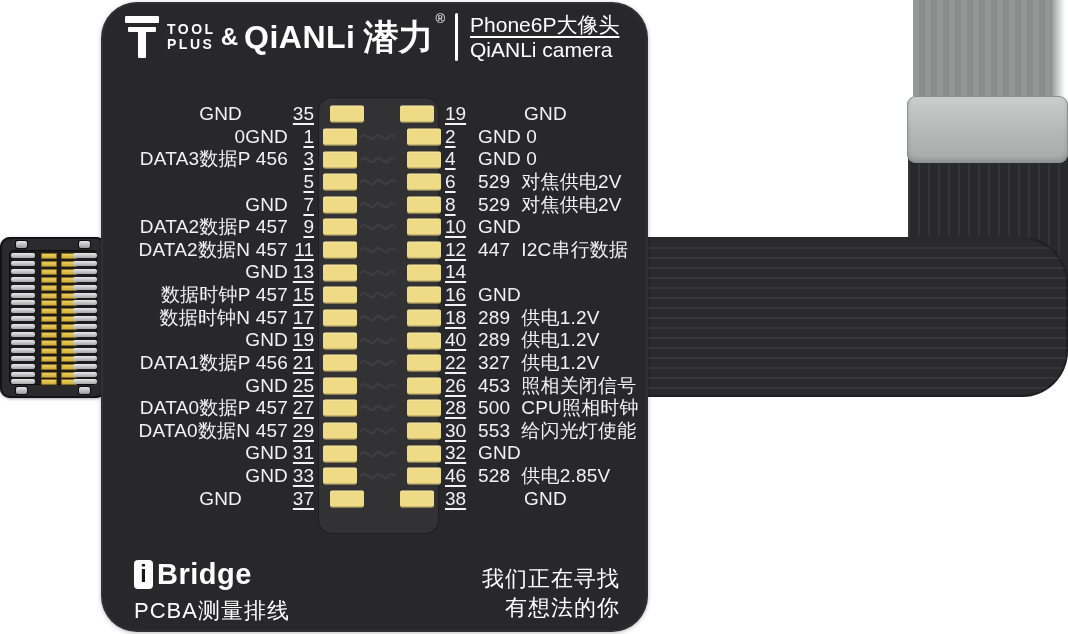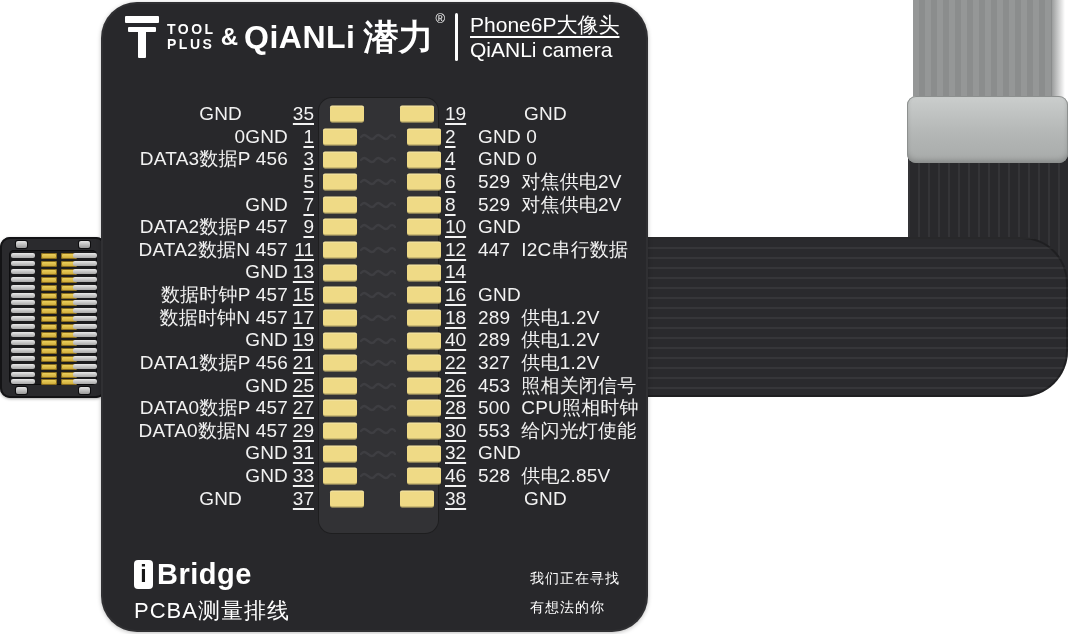--- a/index.html
+++ b/index.html
@@ -74,22 +74,22 @@
   .indent .pad.l{left:229px;} .indent .pad.r{left:299px;}
   .squiggle{position:absolute;left:259px;top:50%;transform:translateY(-50%);}
 
   
   .footer-left{position:absolute;left:33px;bottom:6px;color:#fff;}
   .ibridge{display:flex;align-items:center;gap:4px;}
   .i-box{width:19px;height:29px;background:#fff;color:#161616;border-radius:4px;font-weight:700;
     font-size:23px;display:flex;align-items:center;justify-content:center;}
   .bridge{font-size:29px;font-weight:700;letter-spacing:.5px;}
   .pcba{font-size:22px;margin-top:5px;letter-spacing:1px;}
-  .footer-right{position:absolute;right:28px;bottom:10px;color:#fff;
-    font-size:14px;line-height:29px;letter-spacing:1px;}
+  .footer-right{position:absolute;right:28px;bottom:10px;text-align:right;color:#fff;
+    font-size:22px;line-height:29px;letter-spacing:1px;}
 </style>
 </head>
 <body>
 
 <div class="stage">
 
   <div class="ribbon-gray"></div>
   <div class="vcable"></div>
   <div class="hcable"></div>
   <div class="connector-gray"></div>

